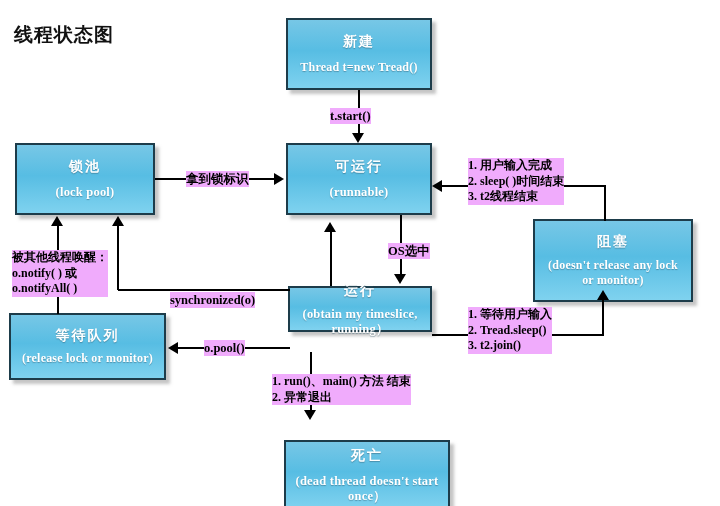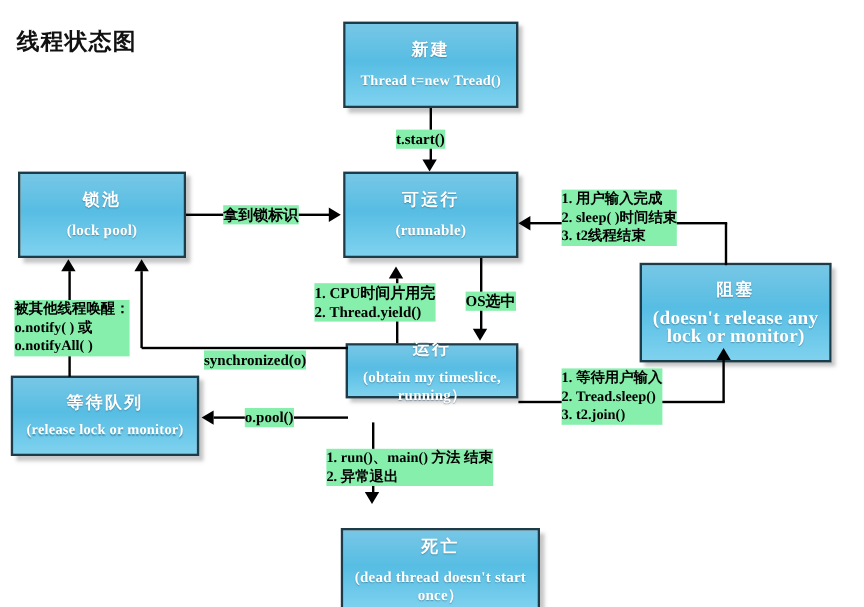--- a/index.html
+++ b/index.html
@@ -48,21 +48,21 @@
   #node-lockpool{left:15px; top:143px;width:140px;height:72px;}
   #node-running {left:288px;top:286px;width:144px;height:46px;}
   #node-blocked {left:533px;top:219px;width:160px;height:83px;}
   #node-waiting {left:9px;  top:313px;width:157px;height:67px;}
   #node-dead    {left:284px;top:440px;width:166px;height:70px;}
   #node-running .cn{margin-bottom:7px;}
   #node-blocked .cn{margin-bottom:7px;}
   #node-waiting .cn{margin-bottom:6px;}
   #node-waiting .en{font-size:12px;}
   #node-new .en{font-size:12px;}
-  #node-blocked .en{font-size:16px;}
+  #node-blocked .en{font-size:12px;}
 
   
   .ln{position:absolute;background:#000;}
   .h{height:2px;}
   .v{width:2px;}
 
   .arw{position:absolute;width:0;height:0;}
   .arw-d{border-left:6px solid transparent;border-right:6px solid transparent;border-top:10px solid #000;}
   .arw-u{border-left:6px solid transparent;border-right:6px solid transparent;border-bottom:10px solid #000;}
   .arw-r{border-top:6px solid transparent;border-bottom:6px solid transparent;border-left:10px solid #000;}
@@ -70,21 +70,21 @@
 
   
   .lbl{
     position:absolute;
     font-family:"Liberation Serif", serif;
     font-weight:bold;
     font-size:12.5px;
     color:#000;
     line-height:16px;
     white-space:pre;
-    background:#86efac;
+    background:#f0abfc;
   }
   .lbl.small{font-size:12px;line-height:15.5px;}
 </style>
 </head>
 <body>
 
 <div id="stage">
 
   <div class="title">线程状态图</div>
 
@@ -129,22 +129,20 @@
   <div class="ln v" style="left:358px;top:90px;height:44px;"></div>
   <div class="arw arw-d" style="left:352px;top:133px;"></div>
   <div class="lbl" style="left:330px;top:108px;">t.start()</div>
 
   <div class="ln h" style="left:155px;top:178px;width:121px;"></div>
   <div class="arw arw-r" style="left:274px;top:173px;"></div>
   <div class="lbl" style="left:186px;top:171px;">拿到锁标识</div>
 
   <div class="ln v" style="left:330px;top:232px;height:54px;"></div>
   <div class="arw arw-u" style="left:324px;top:222px;"></div>
-  <div class="lbl" style="left:262px;top:236px;"><span>1. CPU时间片用完
-2. Thread.yield()</span></div>
 
   <div class="ln v" style="left:400px;top:215px;height:60px;"></div>
   <div class="arw arw-d" style="left:394px;top:274px;"></div>
   <div class="lbl" style="left:388px;top:243px;">OS选中</div>
 
   <div class="ln v" style="left:604px;top:186px;height:35px;"></div>
   <div class="ln h" style="left:441px;top:185px;width:165px;"></div>
   <div class="arw arw-l" style="left:432px;top:180px;"></div>
   <div class="lbl small" style="left:468px;top:158px;">1. 用户输入完成
 2. sleep( )时间结束

